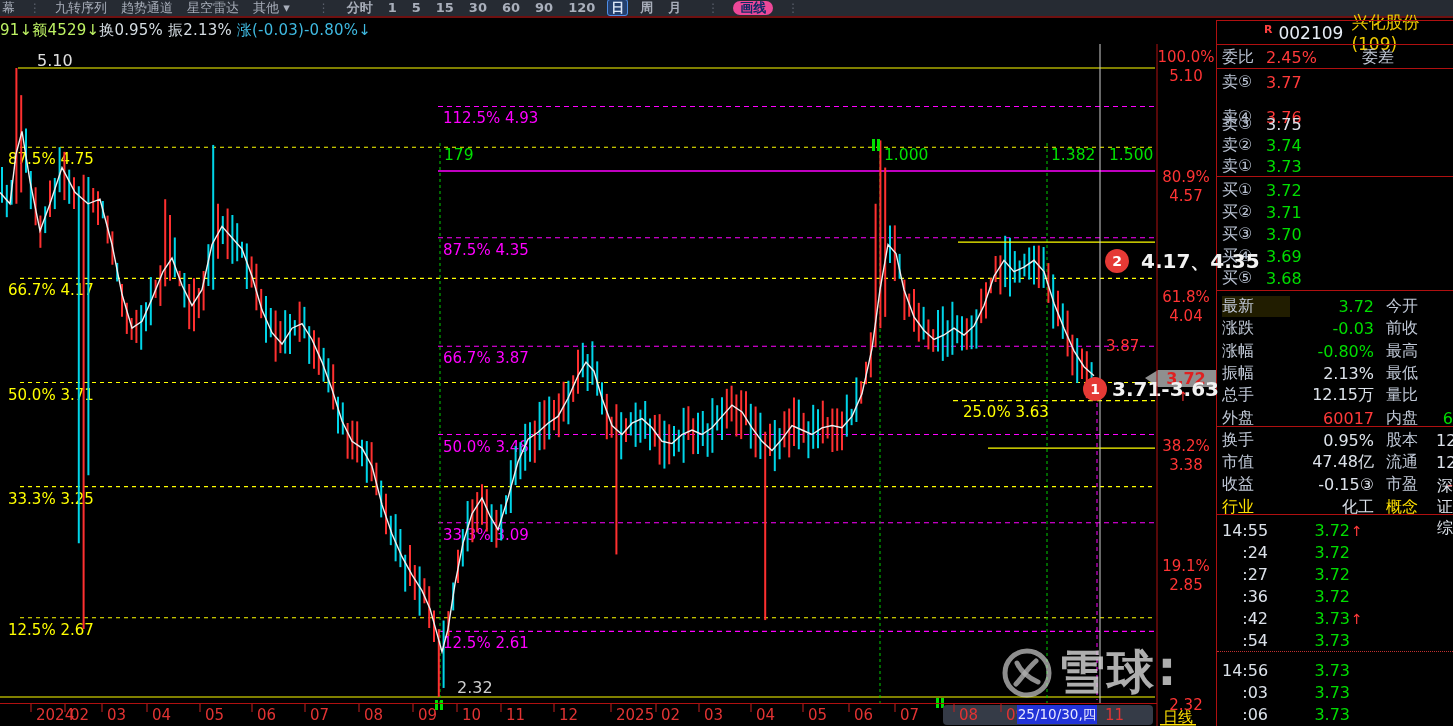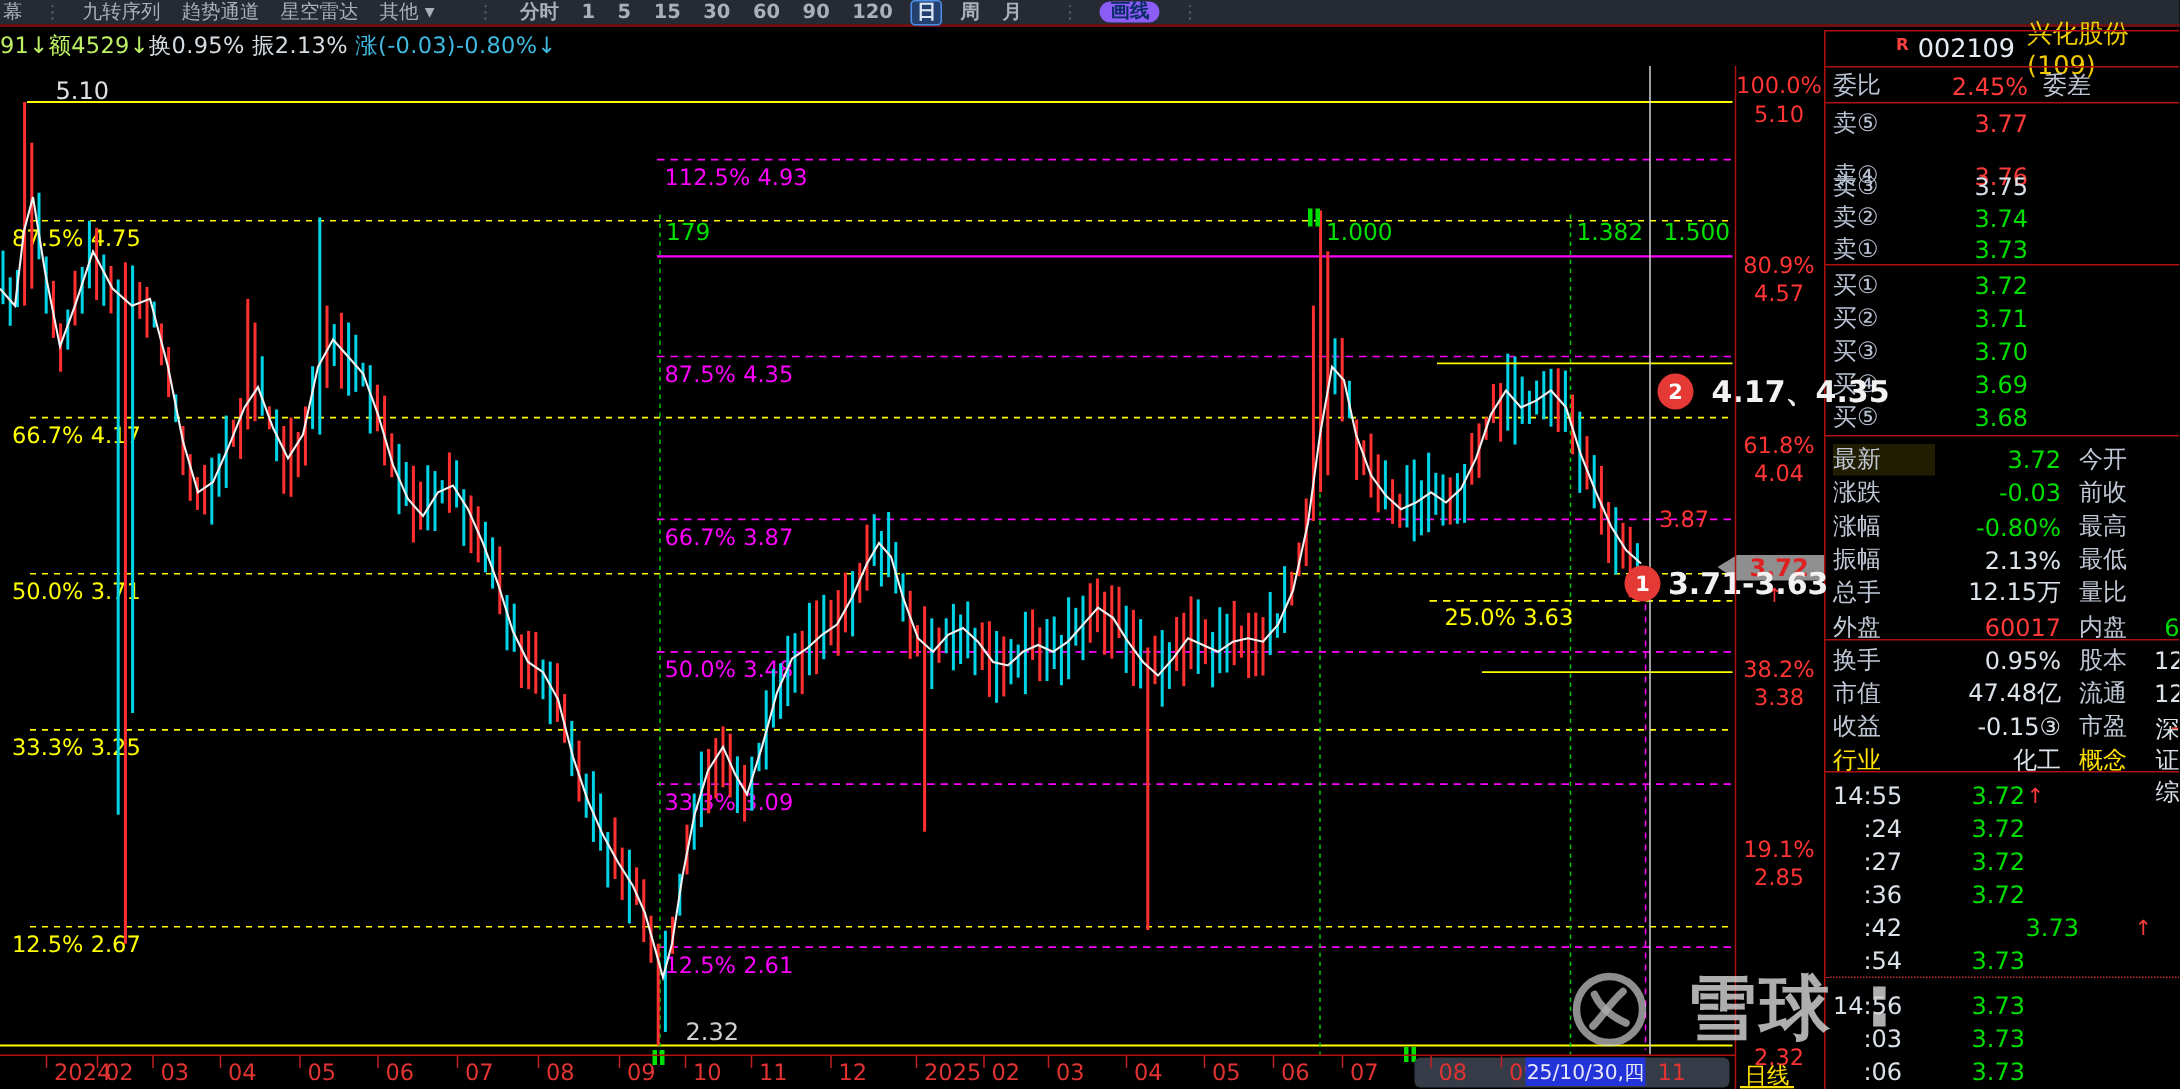--- a/index.html
+++ b/index.html
@@ -7,48 +7,48 @@
        font-family:"DejaVu Sans","Liberation Sans",sans-serif;}
   #screen{position:absolute;inset:0;width:1453px;height:726px;background:#000;}
   
   #toolbar{position:absolute;left:0;top:0;width:1453px;height:16px;background:#262b33;
     border-bottom:2px solid #6e1010;display:flex;align-items:center;gap:14px;
     padding-left:2px;font-size:13px;color:#a9afbb;white-space:nowrap;}
   .tb-dots{color:#5a606c;font-size:12px;letter-spacing:0;}
   .tb-item{cursor:default;}
   .tb-period{padding:0 3px;font-weight:bold;}
   .tb-period.sel{border:1px solid #4e8ee8;border-radius:3px;background:#24406e;color:#dbe6f7;}
-  .tb-draw{background:#8b5cf6;color:#0a2c66;font-weight:bold;border-radius:8px;padding:0 7px;line-height:14px;}
+  .tb-draw{background:#ec4899;color:#0a2c66;font-weight:bold;border-radius:8px;padding:0 7px;line-height:14px;}
   
   #statusline{position:absolute;left:0;top:21px;height:20px;font-size:15px;letter-spacing:.2px;}
   .st-cyan{color:#bef264;margin-top:39px;} .st-white{color:#d5dde3;} .st-cyan2{color:#3fb9e0;}
   
   #chart-svg{position:absolute;left:0;top:0;z-index:3;pointer-events:none;}
   
   #panel{position:absolute;left:1217px;top:20px;width:236px;height:706px;z-index:2;
     font-size:16px;color:#bfc7d5;}
   .pl-line{position:absolute;left:0;width:236px;height:0;border-top:1px solid #b01010;}
   .pl-vline{position:absolute;left:1216px;top:20px;width:0;height:706px;border-left:1px solid #b01010;z-index:2;}
   .pl-row{position:absolute;left:5px;width:231px;height:21px;display:flex;align-items:center;}
   .pl-title{font-size:17px;}
   .r-sup{color:#ff4040;font-size:11px;font-weight:bold;margin-left:42px;margin-top:-6px;}
   .t-code{color:#e6ecf5;margin-left:6px;}
   .t-name{color:#efcb00;margin-left:8px;}
   .ob-label{width:44px;color:#b9c2d2;}
-  .ob-price{width:86px;text-align:right;font-weight:500;}
+  .ob-price{width:86px;text-align:left;font-weight:500;}
   .c-red{color:#ff3a3a;} .c-green{color:#00dd00;} .c-white{color:#dce2ea;} .c-yel{color:#ffe000;}
   .info-l{width:68px;} .info-lv{width:84px;text-align:right;font-weight:500;}
   .info-r{width:50px;margin-left:12px;} .info-rv{flex:1;text-align:right;font-weight:500;overflow:hidden;}
   .hl-latest{background:rgba(255,224,0,.13);}
   .tk-time{width:46px;text-align:right;color:#dce2ea;}
   .tk-price{width:82px;text-align:right;color:#00dd00;font-weight:500;}
   .tk-arrow{color:#ff3a3a;font-size:14px;margin-left:1px;}
   .tk-dotted{position:absolute;left:0;width:236px;border-top:1px dotted #c03030;}
   
-  #watermark{position:absolute;left:1046px;top:641px;z-index:20;display:flex;align-items:center;gap:24px;
+  #watermark{position:absolute;left:1000px;top:641px;z-index:20;display:flex;align-items:center;gap:4px;
     color:rgba(212,212,212,.82);font-size:47px;font-weight:600;letter-spacing:2px;pointer-events:none;}
   #watermark svg{opacity:.82;}
 </style>
 </head>
 <body>
 
 <div id="screen">
 
   <div id="toolbar">
     <span class="tb-item">幕</span>
@@ -552,21 +552,21 @@
         <div class="pl-row" style="top: 544px;">
           <span class="tk-time">:27</span>
           <span class="tk-price">3.72</span>
           <span class="tk-arrow"></span>
         </div>
         <div class="pl-row" style="top: 566px;">
           <span class="tk-time">:36</span>
           <span class="tk-price">3.72</span>
           <span class="tk-arrow"></span>
         </div>
-        <div class="pl-row" style="top: 588px; gap: 36px;">
+        <div class="pl-row" style="top: 588px;">
           <span class="tk-time">:42</span>
           <span class="tk-price">3.73</span>
           <span class="tk-arrow">↑</span>
         </div>
         <div class="pl-row" style="top: 610px;">
           <span class="tk-time">:54</span>
           <span class="tk-price">3.73</span>
           <span class="tk-arrow"></span>
         </div>
         <div class="pl-row" style="top: 640px;">

